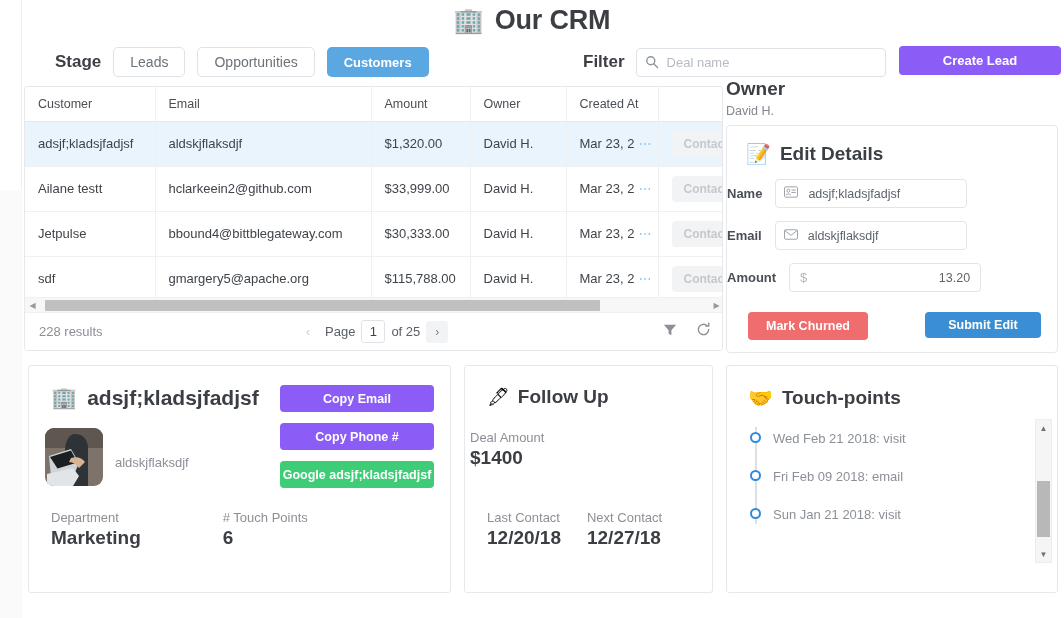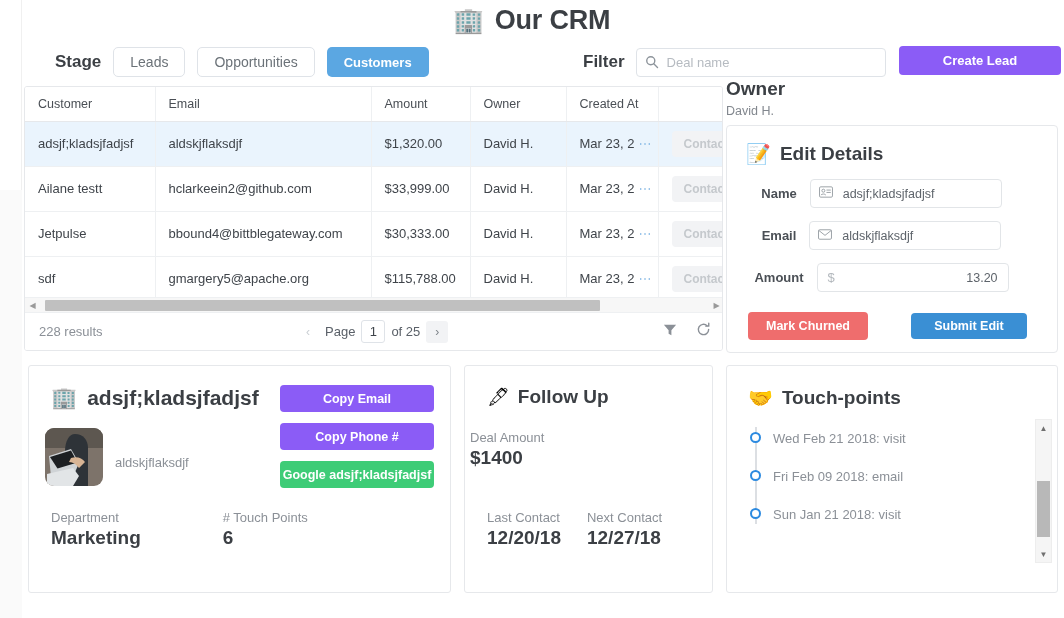--- a/index.html
+++ b/index.html
@@ -227,21 +227,21 @@
   }
   .edit-head {
     display: flex; align-items: center; gap: 9px;
     margin: 16px 0 0 19px;
   }
   .edit-head .emoji { font-size: 20px; }
   .edit-head .edit-title {
     font-size: 19px; font-weight: bold; color: #3b3f44;
   }
   .field-row {
-    display: flex; align-items: center; justify-content: center;
+    display: flex; align-items: center; justify-content: flex-start;
     margin-top: 13px; padding-right: 21px;
   }
   .field-label {
     font-size: 13px; font-weight: bold; color: #4a4f55;
     margin-right: 13px;
   }
   .field-input-wrap {
     position: relative; width: 192px; height: 29px;
   }
   .field-input {
@@ -257,21 +257,21 @@
   }
   .field-icon {
     position: absolute; left: 9px; top: 6px;
     color: #9aa0a6; font-size: 13px; line-height: 17px;
   }
   .amount-prefix {
     position: absolute; left: 11px; top: 6px;
     color: #b3b8bd; font-size: 13px; line-height: 17px;
   }
   .edit-actions {
-    display: flex; align-items: center; margin: 20px 0 0 21px; gap: 43px;
+    display: flex; align-items: flex-start; margin: 20px 0 0 21px; gap: 57px;
   }
   .btn-churn {
     width: 120px; height: 28px;
     background: #ef6d6d; color: #ffffff;
     font-size: 12.5px; font-weight: bold; border-radius: 4px;
   }
   .btn-submit {
     width: 116px; height: 26px;
     background: #3a8fd4; color: #ffffff;
     font-size: 12.5px; font-weight: bold; border-radius: 4px;

